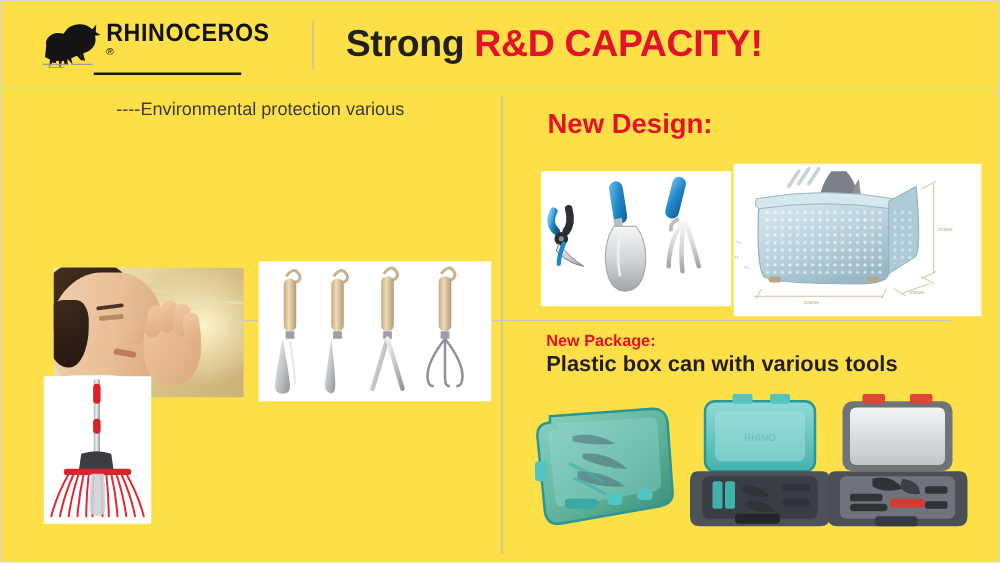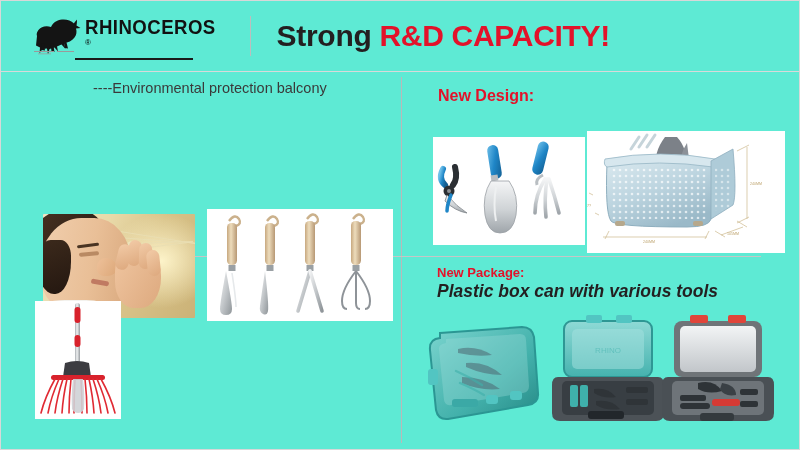--- a/index.html
+++ b/index.html
@@ -1,18 +1,18 @@
 <!DOCTYPE html>
 <html><head>
 <meta charset="utf-8">
 <style>
   html,body{margin:0;padding:0;background:#ffffff;}
   body{width:800px;height:450px;overflow:hidden;
        font-family:"Liberation Sans",sans-serif;-webkit-font-smoothing:antialiased;}
-  .page{position:relative;width:800px;height:450px;background:#5eead4;
+  .page{position:relative;width:800px;height:450px;background:#fde047;
         border:1px solid #d8d8d8;box-sizing:border-box;}
 
   
   .header{position:absolute;left:0;top:0;width:800px;height:70px;
           display:flex;align-items:center;}
   .logo-wrap{display:flex;align-items:center;margin-left:30px;}
   .rhino-mark{width:52px;height:40px;flex:none;}
   .logo-word{position:relative;margin-left:2px;}
   .logo-text{font-family:"Liberation Sans",sans-serif;font-weight:700;
              font-size:20px;letter-spacing:0.5px;color:#111;
@@ -42,25 +42,25 @@
   .q-bl{left:0;top:256px;width:400px;height:186px;}
   .q-br{left:401px;top:256px;width:399px;height:186px;}
 
   .h-line{font-weight:700;line-height:1.12;white-space:nowrap;}
   .h-red{color:#e3122a;}
   .h-dark{color:#231f20;}
   .sub-line{color:#3a3a3a;font-size:14.5px;font-weight:400;line-height:1.2;}
 
   .tl-head{margin:11px 0 0 46px;font-size:18.5px;}
   .tl-sub{margin:3px 0 0 92px;font-size:14.5px;}
-  .tr-head{margin:10px 0 0 36px;font-size:16px;}
+  .tr-head{margin:10px 0 0 36px;font-size:22px;}
   .tr-head2{margin:1px 0 0 36px;font-size:17.5px;}
   .bl-head{margin:9px 0 0 48px;font-size:18px;}
   .br-head{margin:9px 0 0 35px;font-size:13px;}
-  .br-head2{margin:1px 0 0 35px;font-size:17.5px;font-style:italic;}
+  .br-head2{margin:1px 0 0 35px;font-size:17.5px;}
 
   
   .plate{position:absolute;overflow:hidden;}
 
   
   .photo-wheat{left:42px;top:137px;width:152px;height:104px;border-radius:1px;
     background:
       radial-gradient(ellipse 55% 70% at 78% 45%, rgba(255,246,205,.95), rgba(0,0,0,0) 65%),
       linear-gradient(115deg,#efe4c2 0%,#e8d9a8 35%,#d8c288 62%,#cbb277 100%);}
   .wheat-head{position:absolute;left:48%;top:26%;width:34px;height:62px;
@@ -141,21 +141,21 @@
       <span class="hl-dark">Strong</span>
       <span class="hl-red">R&amp;D CAPACITY!</span>
     </div>
   </div>
   <div class="head-rule"></div>
 
   <div class="vdiv-main"></div>
   <div class="hdiv-main"></div>
 
   <div class="quad q-tl">
-    <div class="sub-line tl-sub">----Environmental protection balcony</div>
+    <div class="sub-line tl-sub">----Environmental protection various</div>
 
     <div class="plate photo-wheat">
       <div class="wheat-awn" style="left:58px;top:14px;width:96px;transform:rotate(9deg);"></div>
       <div class="wheat-awn" style="left:60px;top:22px;width:92px;transform:rotate(4deg);"></div>
       <div class="wheat-awn" style="left:62px;top:30px;width:88px;transform:rotate(-2deg);"></div>
       <div class="wheat-awn" style="left:64px;top:38px;width:84px;transform:rotate(-7deg);"></div>
       <div class="wheat-head"></div>
       <div class="hair"></div>
       <div class="face"></div>
       <div class="hair2"></div>

